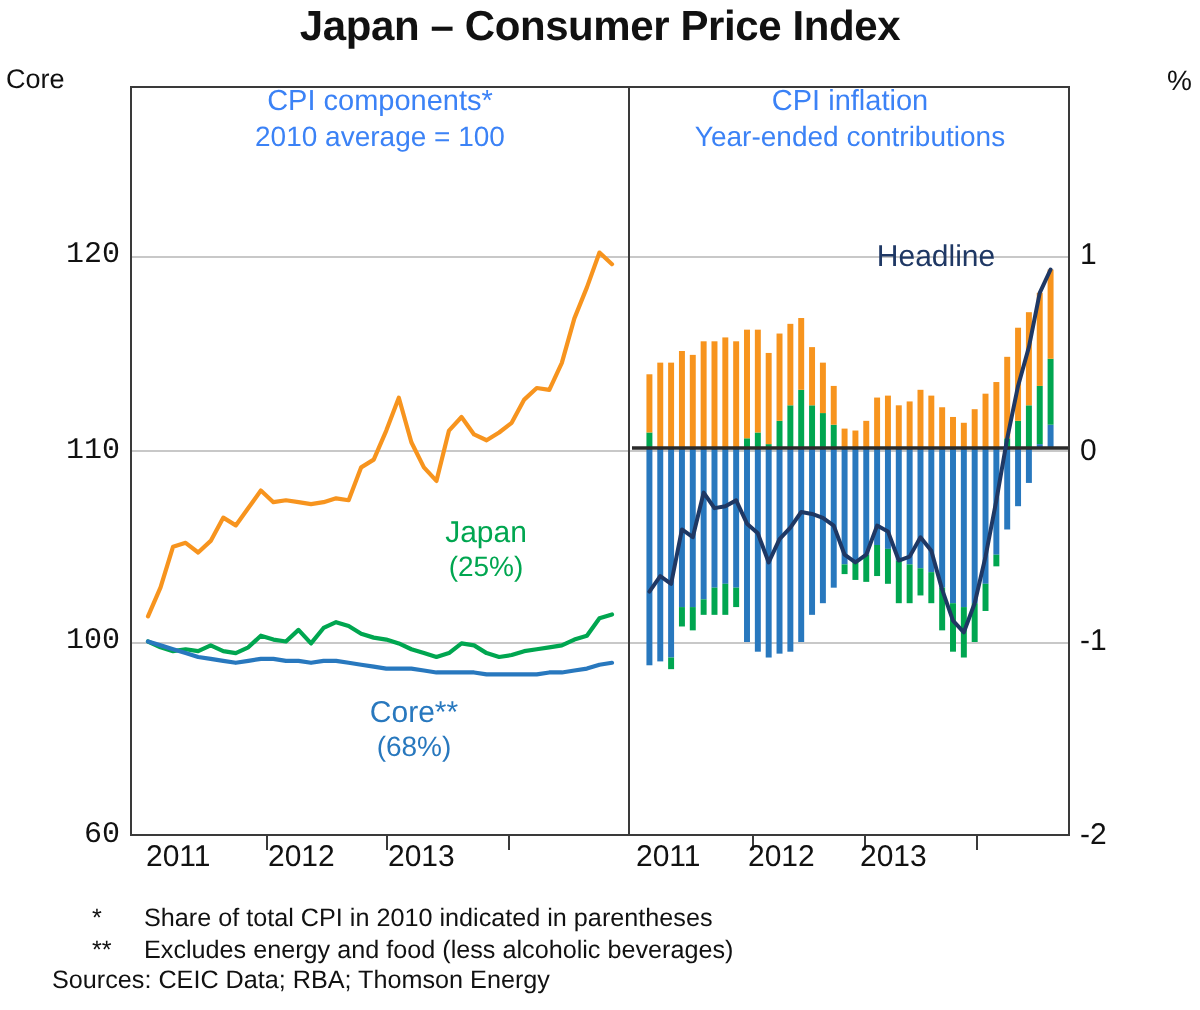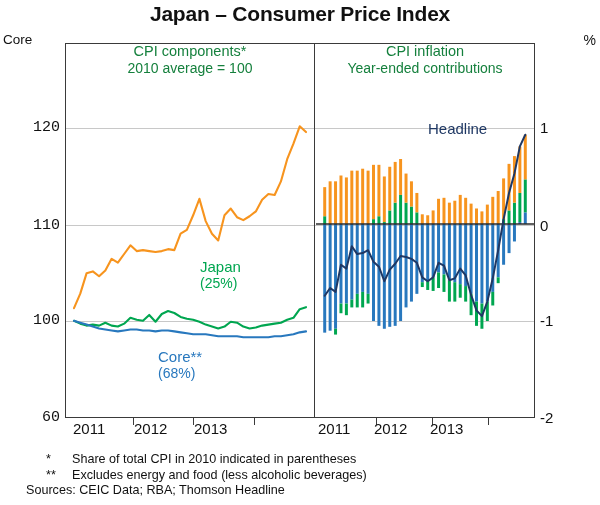--- a/index.html
+++ b/index.html
@@ -18,35 +18,35 @@
 
   
   .frame{position:absolute;left:65px;top:43px;width:470px;height:375px;
          border:1.4px solid #3a3a3a;box-sizing:border-box;background:#fff;}
   .divider{position:absolute;left:314px;top:43px;width:1.4px;height:375px;background:#3a3a3a;}
 
   .panel{position:absolute;top:43px;height:375px;overflow:hidden;}
   .panel.left{left:66px;width:248px;}
   .panel.right{left:316px;width:218px;}
 
-  .ptitle{position:absolute;top:0;width:100%;text-align:center;font-size:14.5px;color:#15803d;line-height:17px;}
+  .ptitle{position:absolute;top:0;width:100%;text-align:center;font-size:14.5px;color:#3b82f6;line-height:17px;}
   .ptitle .l2{font-size:14px;display:block;}
 
   .gridline{position:absolute;left:0;width:100%;height:1px;background:#c8c8c8;}
 
   .ytick{position:absolute;font-size:15px;color:#111;text-align:right;}
   .ytick.l{right:540px;font-family:Liberation Mono, monospace;}
   .ytick.r{left:540px;text-align:left;}
 
   .tickmark{position:absolute;width:1.4px;height:7px;background:#3a3a3a;top:418px;}
   .xlab{position:absolute;top:420px;font-size:15px;color:#111;width:60px;}
 
   svg{position:absolute;left:0;top:0;overflow:visible;}
 
-  .serieslab{position:absolute;line-height:17px;font-size:15px;}
+  .serieslab{position:absolute;text-align:center;line-height:17px;font-size:15px;}
   .serieslab .sub{display:block;font-size:14px;}
   .lab-energy{color:#F7941E;}
   .lab-food{color:#00A650;}
   .lab-core{color:#2878BE;}
   .lab-headline{color:#1F3864;font-size:15px;}
 
   .notes{position:absolute;left:46px;top:452px;font-size:12.6px;color:#111;line-height:15.5px;}
   .notes .row{display:flex;}
   .notes .mk{width:26px;flex:0 0 26px;}
   .notes .src{margin-top:0px;}
@@ -243,16 +243,16 @@
 
   <div class="notes">
     <div class="row">
       <span class="mk">*</span>
       <span>Share of total CPI in 2010 indicated in parentheses</span>
     </div>
     <div class="row">
       <span class="mk">**</span>
       <span>Excludes energy and food (less alcoholic beverages)</span>
     </div>
-    <div class="src" style="margin-left:-20px;">Sources: CEIC Data; RBA; Thomson Headline</div>
+    <div class="src" style="margin-left:-20px;">Sources: CEIC Data; RBA; Thomson Energy</div>
   </div>
 
 </div>
 
 </body></html>

